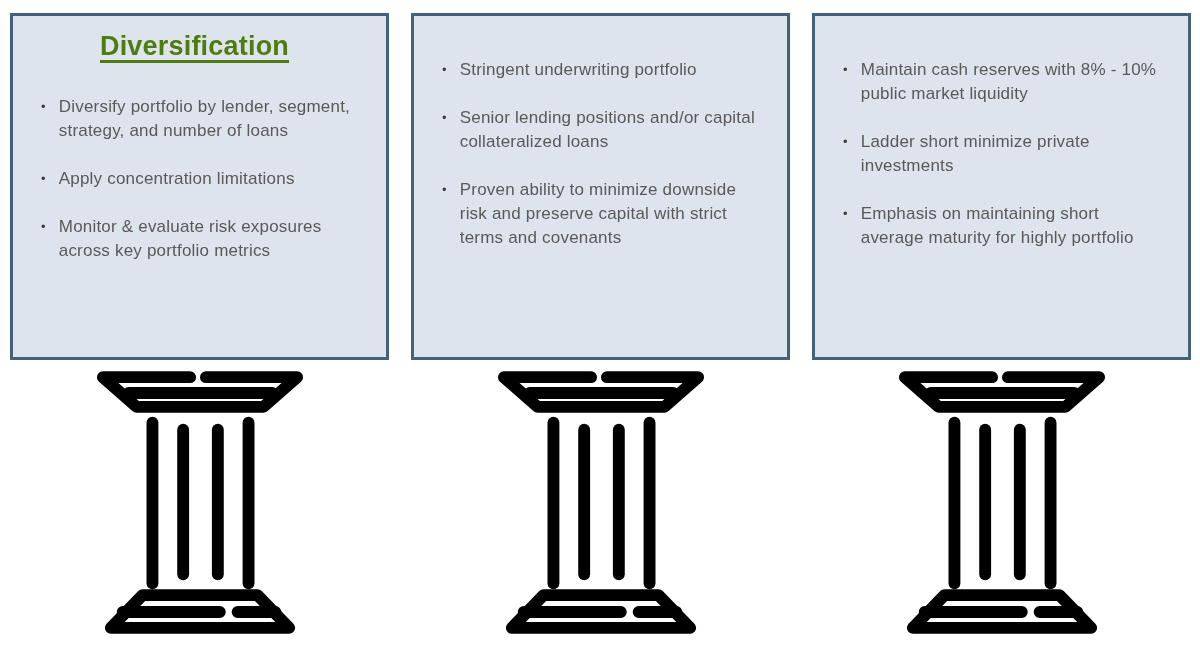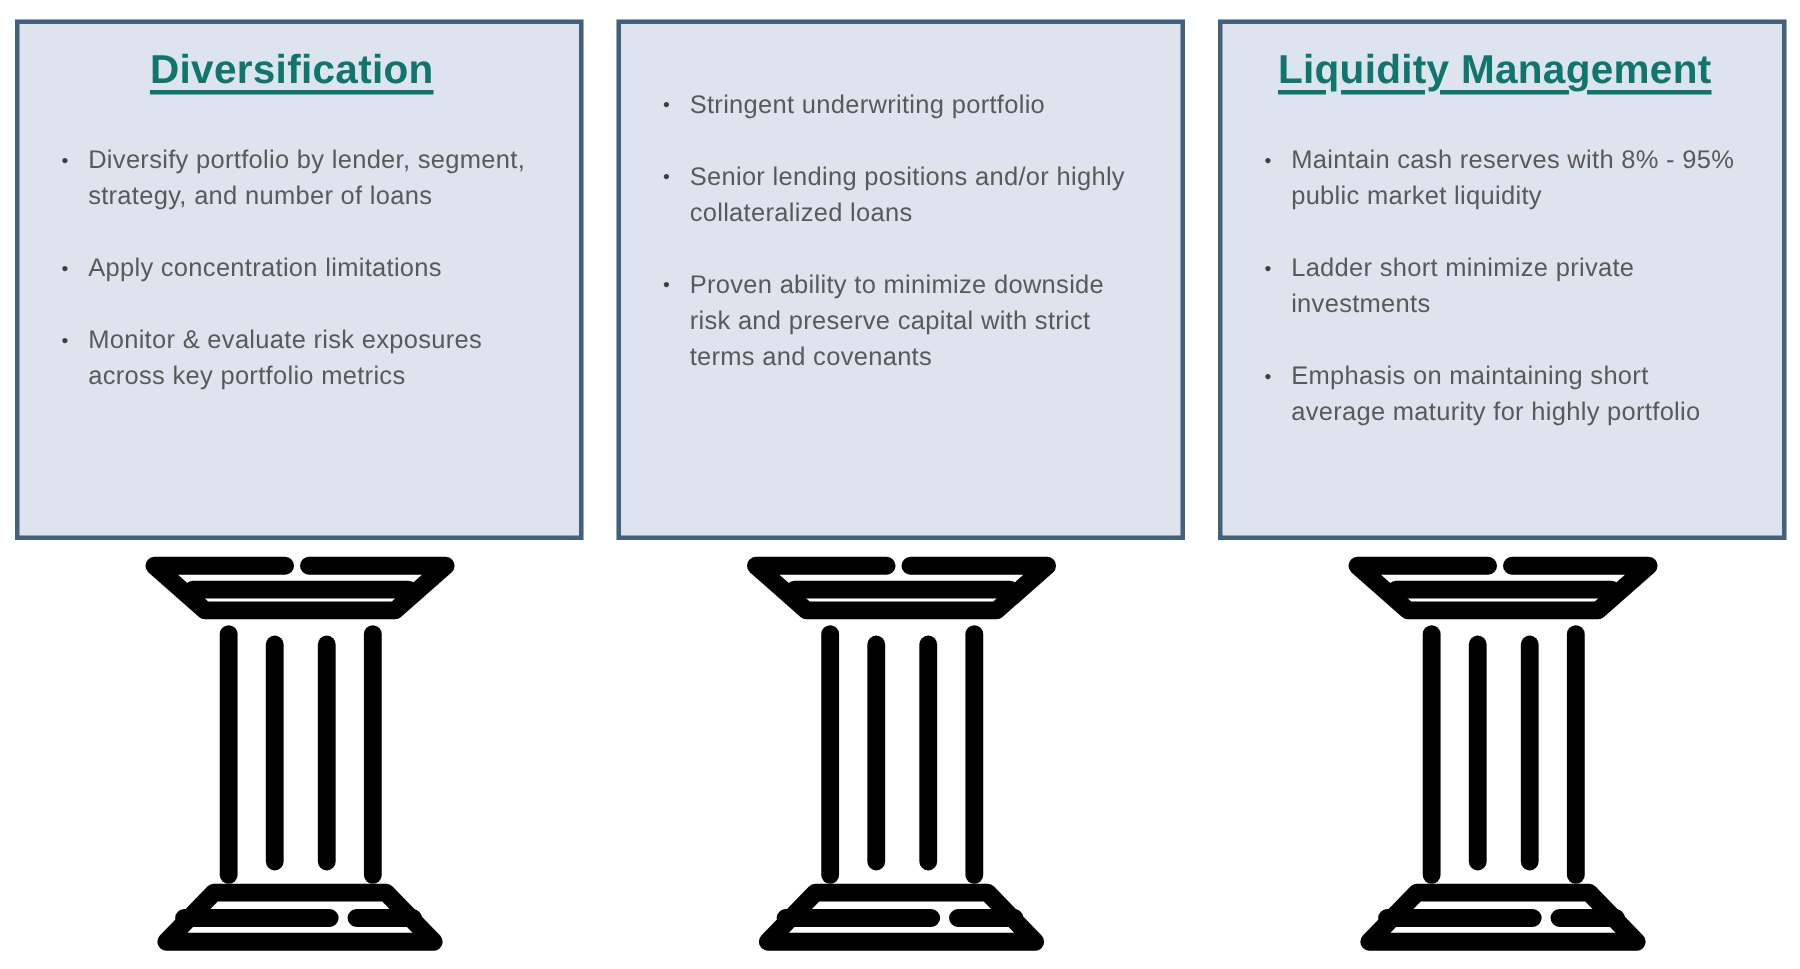--- a/index.html
+++ b/index.html
@@ -35,21 +35,21 @@
     border: 3px solid #44617c;
     padding: 10px 30px 0 20px;
   }
   .card-title {
     margin: 4px 0 0 0;
     text-align: center;
     font-size: 27px;
     line-height: 33px;
     font-weight: bold;
     letter-spacing: 0.2px;
-    color: #0f766e;
+    color: #4d7c0f;
     text-decoration: underline;
     text-decoration-thickness: 2.5px;
     text-underline-offset: 5px;
   }
   .bullet-list {
     list-style: none;
     margin: 32px 0 0 0;
     padding: 0 0 0 8px;
   }
   .bullet-item {
@@ -115,21 +115,21 @@
 
   <div class="pillar-column">
     <div class="info-card">
       <ul class="bullet-list">
         <li class="bullet-item">
           <span class="bullet-dot">•</span>
           <span class="bullet-text">Stringent underwriting portfolio</span>
         </li>
         <li class="bullet-item">
           <span class="bullet-dot">•</span>
-          <span class="bullet-text">Senior lending positions and/or highly collateralized loans</span>
+          <span class="bullet-text">Senior lending positions and/or capital collateralized loans</span>
         </li>
         <li class="bullet-item">
           <span class="bullet-dot">•</span>
           <span class="bullet-text">Proven ability to minimize downside risk and preserve capital with strict terms and covenants</span>
         </li>
       </ul>
     </div>
     <svg class="pillar-icon" width="214" height="270" viewBox="0 0 216 270">
       <g fill="none" stroke="#000000" stroke-width="12" stroke-linecap="round" stroke-linejoin="round">
         <path d="M98 8 H10 L44 38 H172 L206 8 H114"></path>
@@ -139,25 +139,24 @@
         <path d="M126 61 V207"></path>
         <path d="M157 54 V216"></path>
         <path d="M18 261 L50 228 H166 L198 261 Z"></path>
         <path d="M30 245 H128 M146 245 H184"></path>
       </g>
     </svg>
   </div>
 
   <div class="pillar-column">
     <div class="info-card">
-      <h2 class="card-title">Liquidity Management</h2>
       <ul class="bullet-list">
         <li class="bullet-item">
           <span class="bullet-dot">•</span>
-          <span class="bullet-text">Maintain cash reserves with 8% - 95% public market liquidity</span>
+          <span class="bullet-text">Maintain cash reserves with 8% - 10% public market liquidity</span>
         </li>
         <li class="bullet-item">
           <span class="bullet-dot">•</span>
           <span class="bullet-text">Ladder short minimize private investments</span>
         </li>
         <li class="bullet-item">
           <span class="bullet-dot">•</span>
           <span class="bullet-text">Emphasis on maintaining short average maturity for highly portfolio</span>
         </li>
       </ul>

